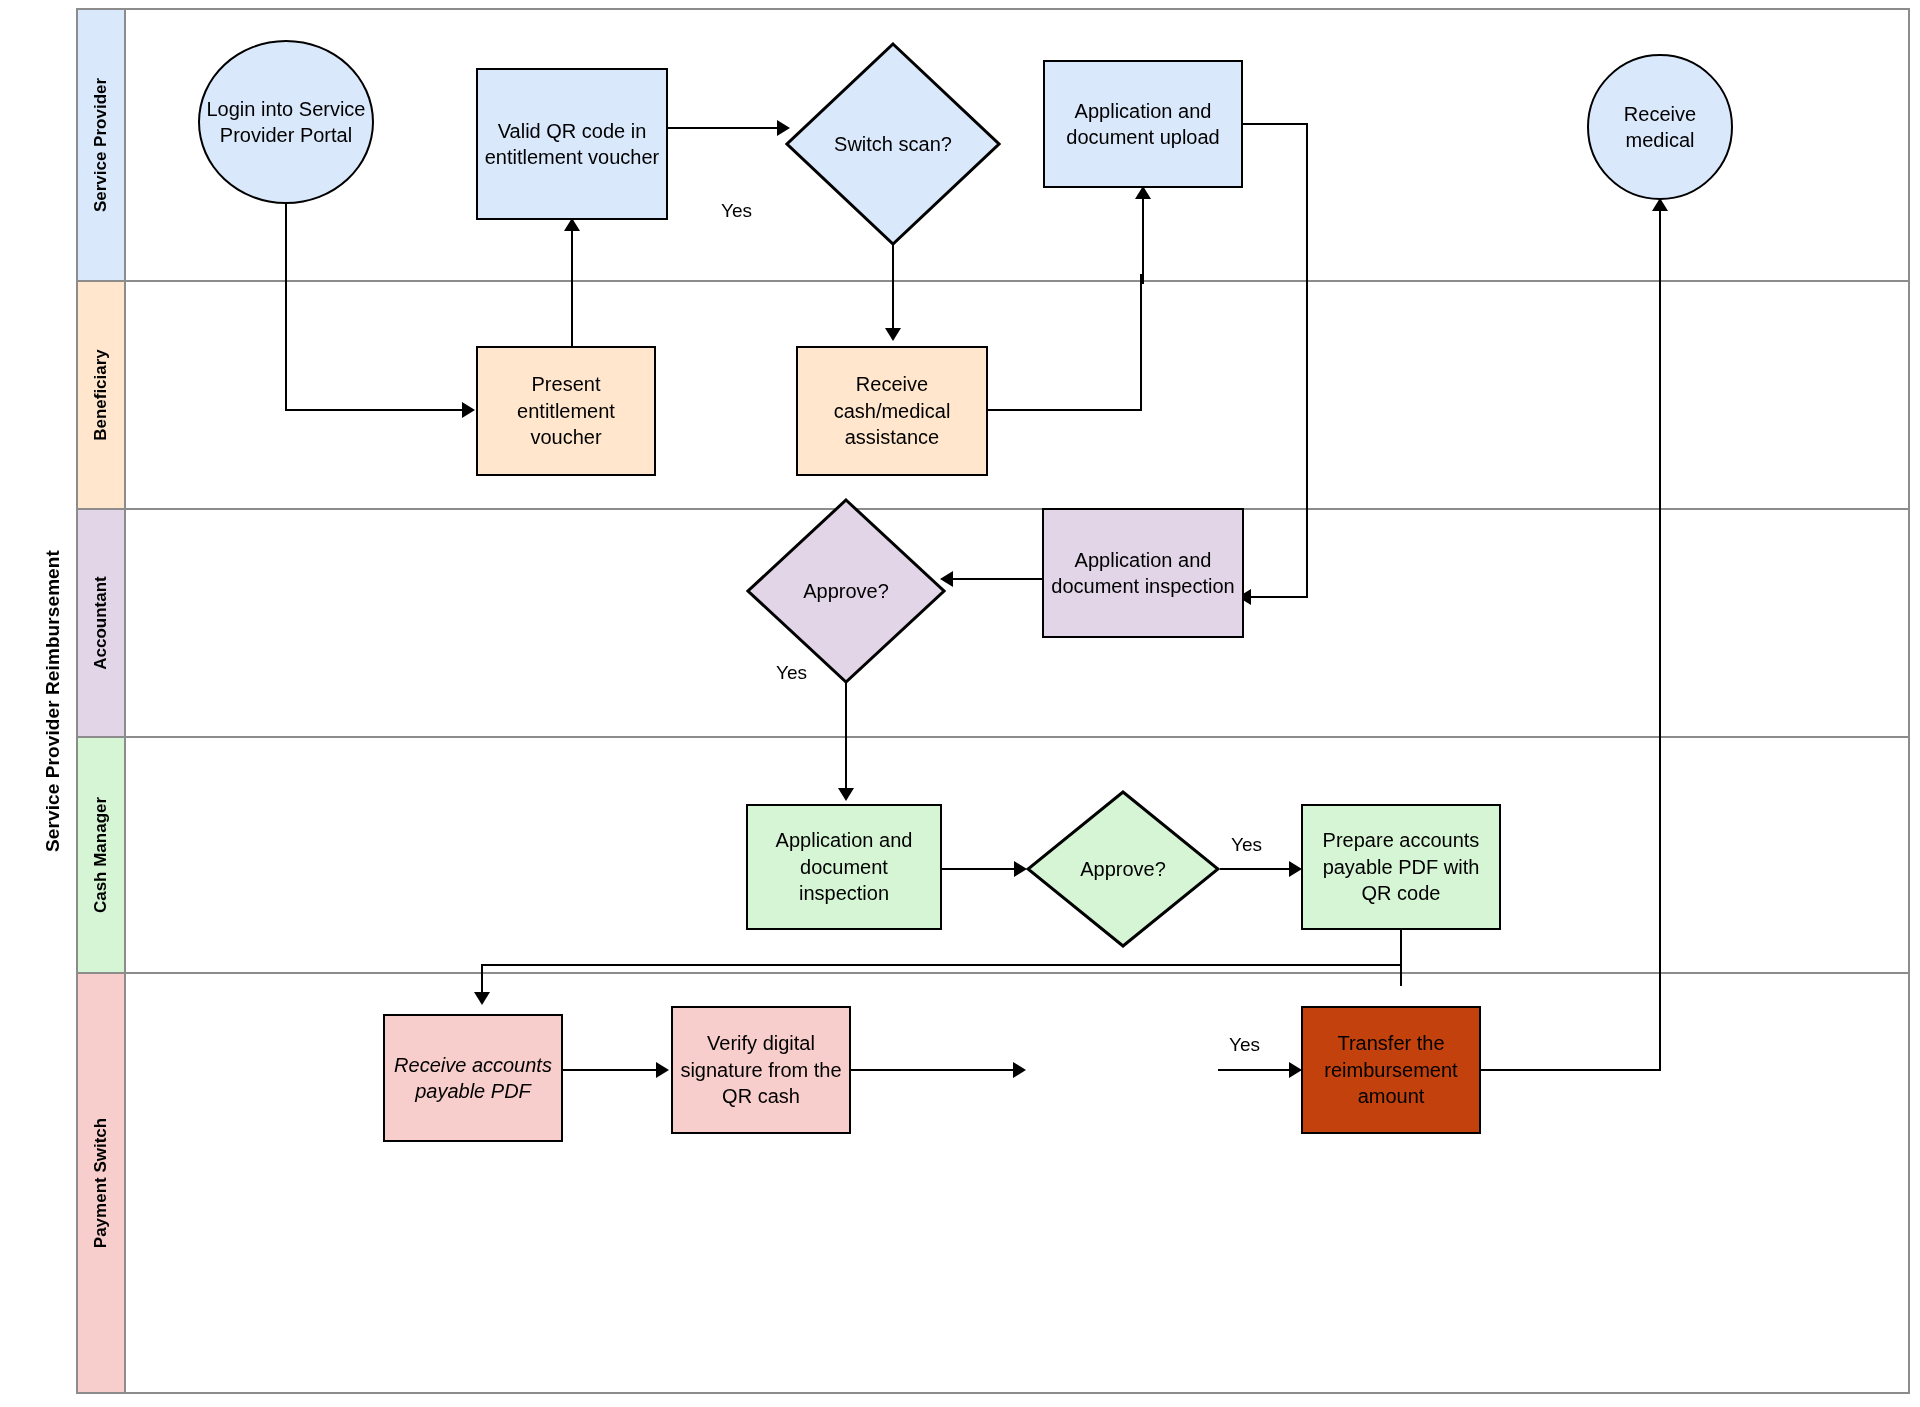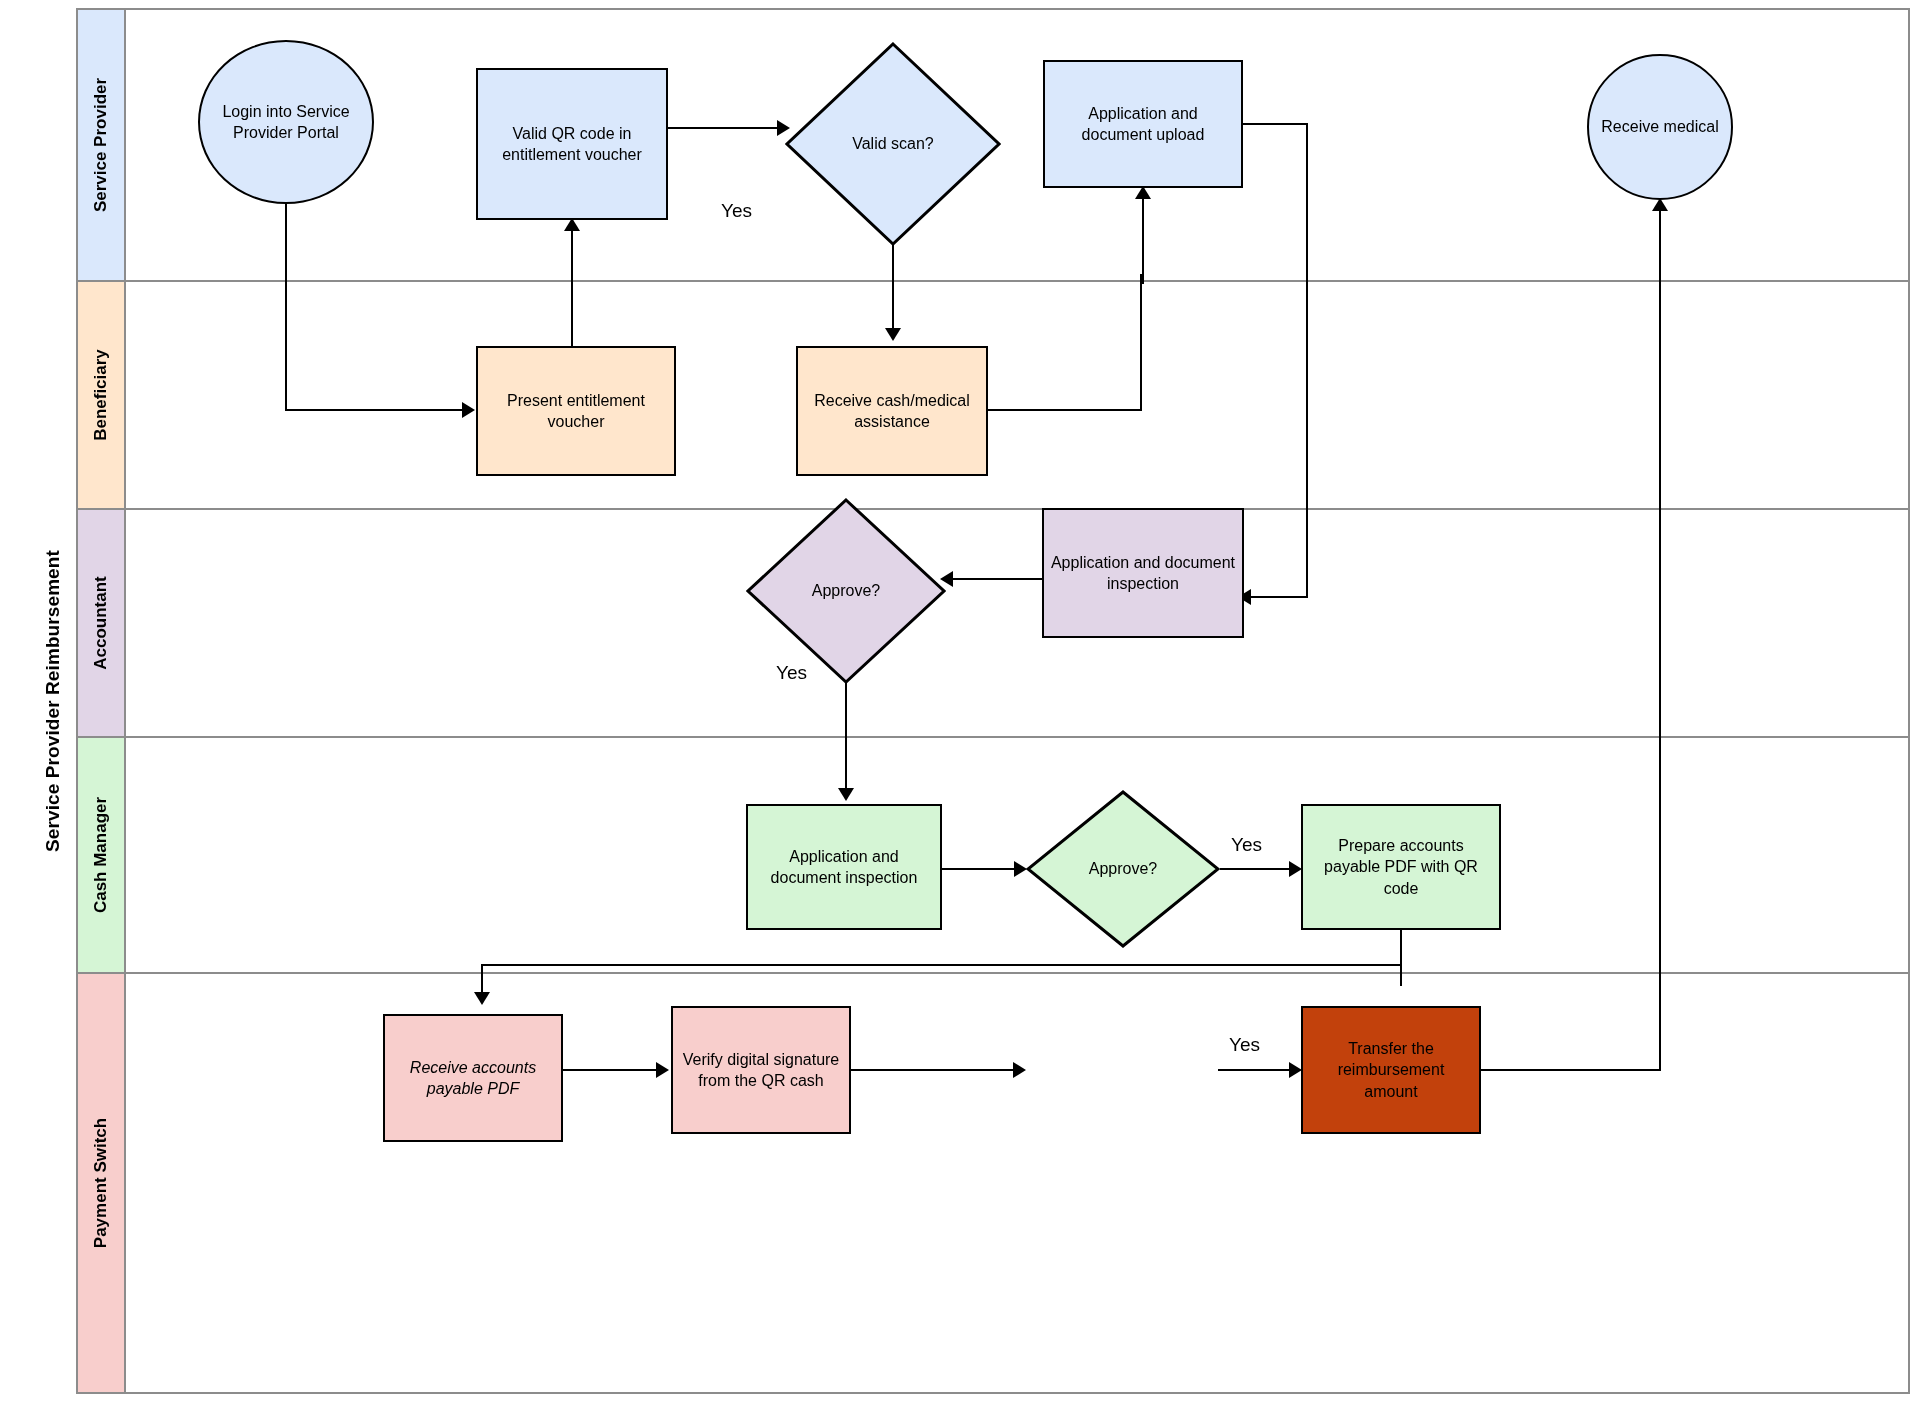--- a/index.html
+++ b/index.html
@@ -86,21 +86,21 @@
   }
   
   .node {
     position: absolute;
     box-sizing: border-box;
     display: flex;
     align-items: center;
     justify-content: center;
     text-align: center;
     color: #000000;
-    font-size: 16px;
+    font-size: 20px;
     line-height: 1.32;
     z-index: 4;
   }
   .node.rect {
     border: 2px solid #000000;
   }
   .node.ellipse {
     border: 2px solid #000000;
     border-radius: 50%;
   }
@@ -183,21 +183,21 @@
       </div>
 
       <div class="node rect" style="left:350px; top:58px; width:192px; height:152px; background:#dae8fc;">
         <div class="lbl">Valid QR code in entitlement voucher</div>
       </div>
 
       <div class="node diamond" style="left:659px; top:32px; width:216px; height:204px;">
         <svg class="dshape" viewBox="0 0 216 204" preserveAspectRatio="none">
           <polygon points="108,2 214,102 108,202 2,102" fill="#dae8fc" stroke="#000000" stroke-width="3"></polygon>
         </svg>
-        <div class="lbl">Valid scan?</div>
+        <div class="lbl">Switch scan?</div>
       </div>
 
       <div class="node rect" style="left:917px; top:50px; width:200px; height:128px; background:#dae8fc;">
         <div class="lbl">Application and document upload</div>
       </div>
 
       <div class="node ellipse" style="left:1461px; top:44px; width:146px; height:146px; background:#dae8fc;">
         <div class="lbl">Receive medical</div>
       </div>
 
@@ -224,21 +224,21 @@
 
     </div>
   </div>
 
   <div class="lane" style="top:282px; height:228px;">
     <div class="lane-head" style="background:#ffe6cc;">
       <span>Beneficiary</span>
     </div>
     <div class="lane-body">
 
-      <div class="node rect" style="left:350px; top:64px; width:200px; height:130px; background:#ffe6cc;">
+      <div class="node rect" style="left:350px; top:64px; width:180px; height:130px; background:#ffe6cc;">
         <div class="lbl">Present entitlement voucher</div>
       </div>
 
       <div class="node rect" style="left:670px; top:64px; width:192px; height:130px; background:#ffe6cc;">
         <div class="lbl">Receive cash/medical assistance</div>
       </div>
 
       <div class="edge v" style="left:159px; top:-8px; height:137px;"></div>
       <div class="edge h" style="left:159px; top:127px; width:180px;"></div>
       <div class="arrow right" style="left:336px; top:120px;"></div>

